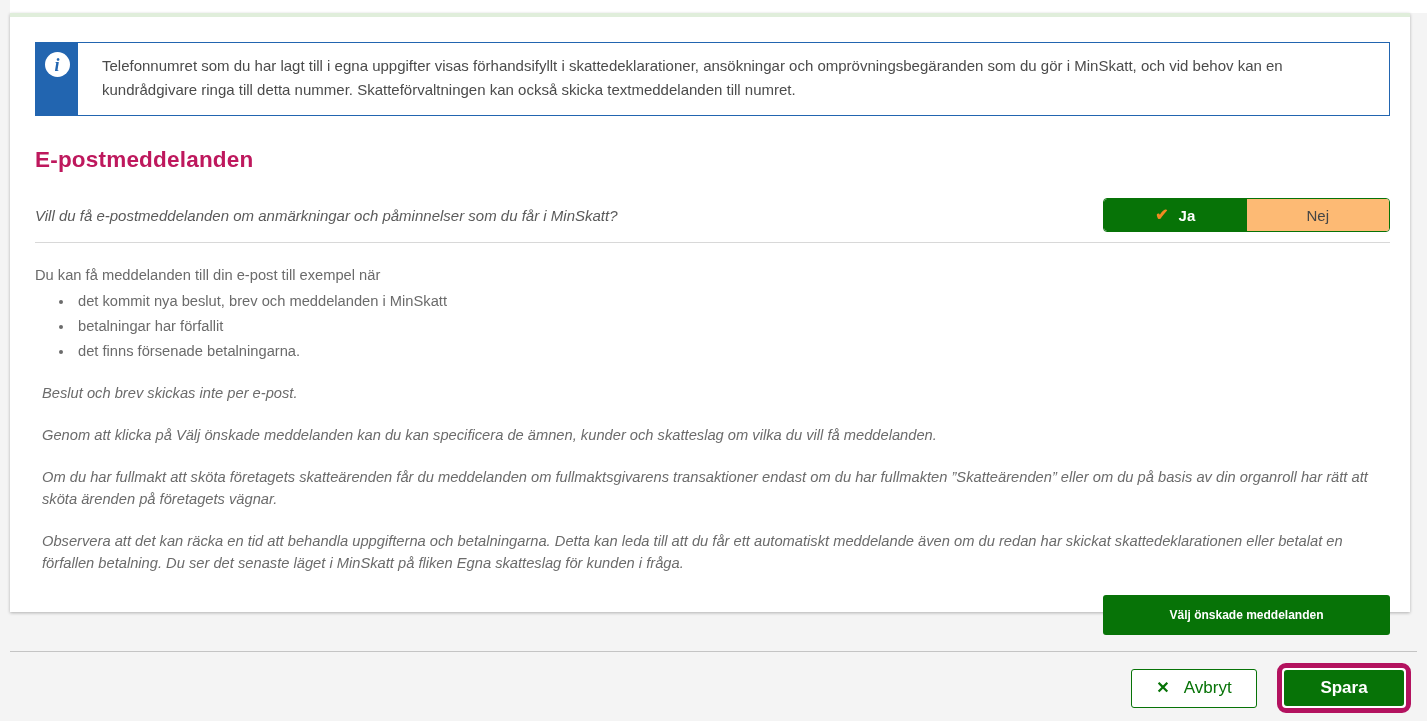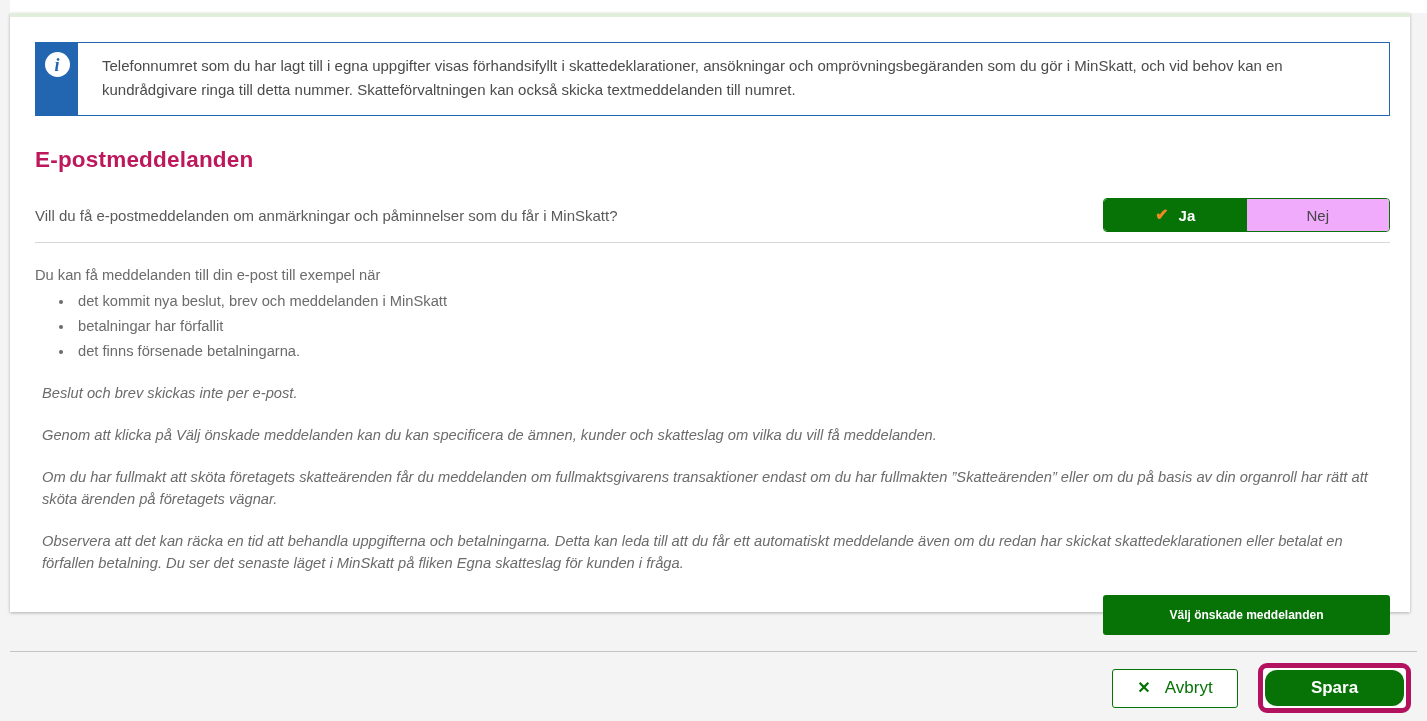--- a/index.html
+++ b/index.html
@@ -76,20 +76,21 @@
   
   .question-row{
     display:flex;
     justify-content:space-between;
     align-items:center;
     margin-top:25px;
   }
   .question-text{
     font-size:15px;
     color:#5a5a5a;
+    font-style:italic;
   }
   .toggle{
     display:flex;
     width:287px;
     height:34px;
     border:1px solid var(--green);
     border-radius:4px;
     overflow:hidden;
     background:#fff;
     flex:0 0 auto;
@@ -110,21 +111,21 @@
     gap:10px;
     border-radius:3px 0 0 3px;
   }
   .toggle-yes .check{
     color:var(--check);
     font-size:16px;
     font-weight:bold;
     line-height:1;
   }
   .toggle-no{
-    background:#f0abfc;
+    background:#fdba74;
     color:#454545;
   }
   .q-divider{
     border:none;
     border-top:1px solid #d8d8d8;
     margin:10px 0 0 0;
   }
   
   .content{
     color:#6b6b6b;
@@ -201,25 +202,25 @@
     font-weight:bold;
     line-height:1;
   }
   .save-wrap{
     border:5px solid var(--highlight);
     border-radius:9px;
     padding:2px;
     background:#fff;
   }
   .save-btn{
-    width:139px;
+    width:120px;
     height:36px;
     background:var(--green);
     border:none;
-    border-radius:12px;
+    border-radius:3px;
     color:#fff;
     font-family:"Liberation Sans", sans-serif;
     font-size:17px;
     font-weight:600;
     cursor:pointer;
     display:block;
   }
 </style>
 </head>
 <body>

